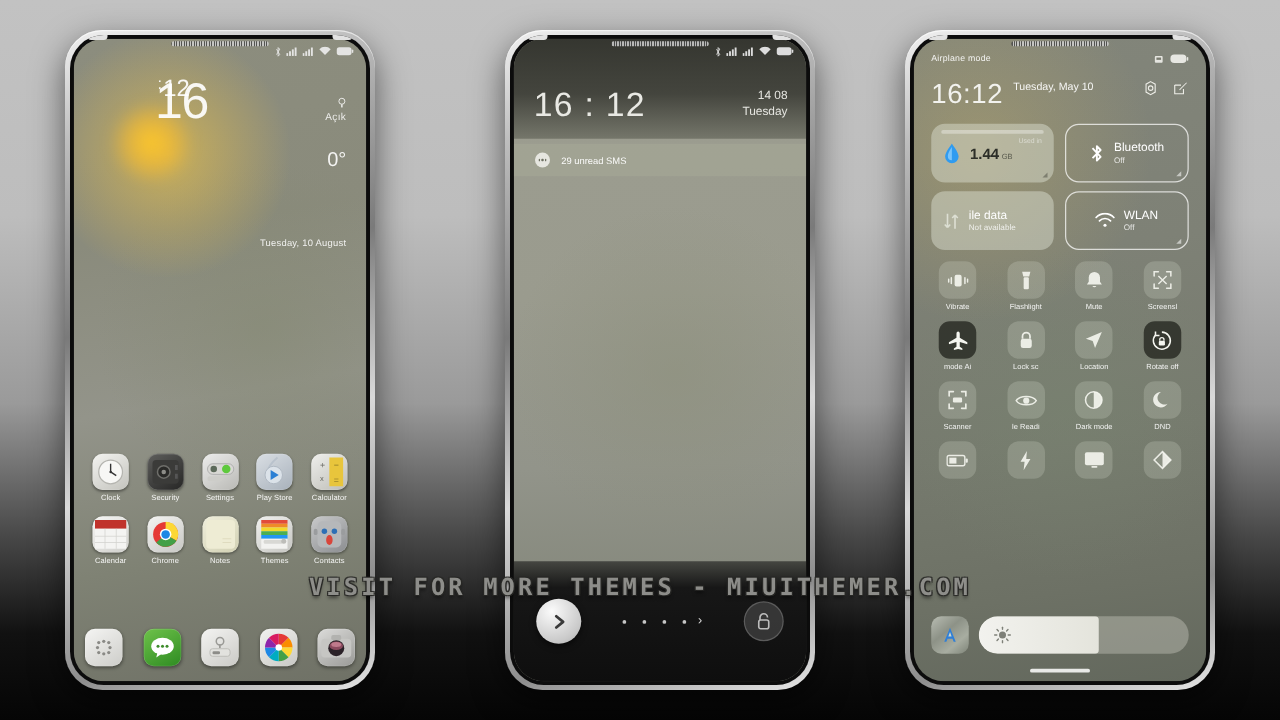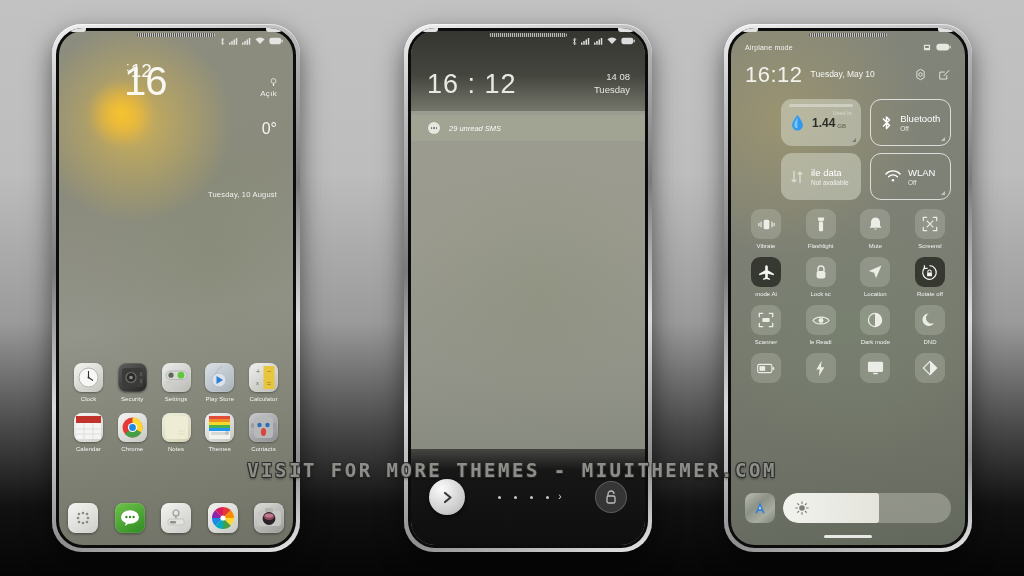--- a/index.html
+++ b/index.html
@@ -146,21 +146,21 @@
     position:absolute; left:0; right:0; top:84px; height:26px; z-index:12;
     display:flex; align-items:center; gap:9px; padding:0 17px;
     background:rgba(175,178,158,.30);
   }
   .notif-ico{
     width:12px; height:12px; border-radius:50%;
     background:rgba(235,235,230,.92);
     display:flex; align-items:center; justify-content:center; gap:1.1px;
   }
   .notif-dot{ width:1.6px; height:1.6px; border-radius:50%; background:#6d7062; }
-  .notif-txt{ font-size:7.5px; color:rgba(255,255,255,.95);font-style:italic; }
+  .notif-txt{ font-size:7.5px; color:rgba(255,255,255,.95); }
 
   .lock-bottom{
     position:absolute; left:0; right:0; bottom:0; height:96px; z-index:14;
     background:linear-gradient(180deg,rgba(14,14,14,.55) 0%,#171717 22%,#0e0e0e 100%);
     border-radius:0 0 22px 22px;
     display:flex; align-items:center; padding:0 18px;
   }
   .lock-arrowbtn{
     width:36px; height:36px; border-radius:50%;
     background:radial-gradient(circle at 35% 28%,#fbfbfb,#c9c9c9 70%,#a8a8a8 100%);
@@ -188,29 +188,29 @@
   }
   .cc-status{
     position:absolute; top:9px; left:0; right:0; height:14px; z-index:20;
     display:flex; align-items:center; justify-content:space-between; padding:0 14px;
   }
   .cc-airplane{ font-size:7px; color:rgba(255,255,255,.9); letter-spacing:.2px; }
   .cc-sbicons{ display:flex; align-items:center; gap:5px; }
 
   .cc-header{
     position:absolute; top:33px; left:14px; right:14px; z-index:20;
-    display:flex; align-items:center; gap:8px;
+    display:flex; align-items:flex-start; gap:8px;
   }
   .cc-time{ font-size:22px; font-weight:300; color:#f2f2ee; letter-spacing:.5px; line-height:1; }
   .cc-date{ font-size:8.5px; color:rgba(255,255,255,.92); padding-bottom:2px; flex:1; }
   .cc-hicons{ display:flex; gap:11px; padding-bottom:2px; }
 
   .cc-bigrow{
     position:absolute; left:14px; right:14px; z-index:20;
-    display:flex; gap:9px;margin-left:36px;
+    display:flex; gap:9px;
   }
   .cc-bigrow.r1{ top:68px; }
   .cc-bigrow.r2{ top:122px; }
   .cc-big{
     flex:1; height:47px; border-radius:11px; position:relative;
     display:flex; align-items:center; gap:7px; padding:0 9px;
   }
   .cc-big.filled{ background:rgba(225,228,215,.45); }
   .cc-big.outlined{ border:1px solid rgba(255,255,255,.72);justify-content:center; }
   .cc-big-txt{ display:flex; flex-direction:column; gap:1px; min-width:0; }

